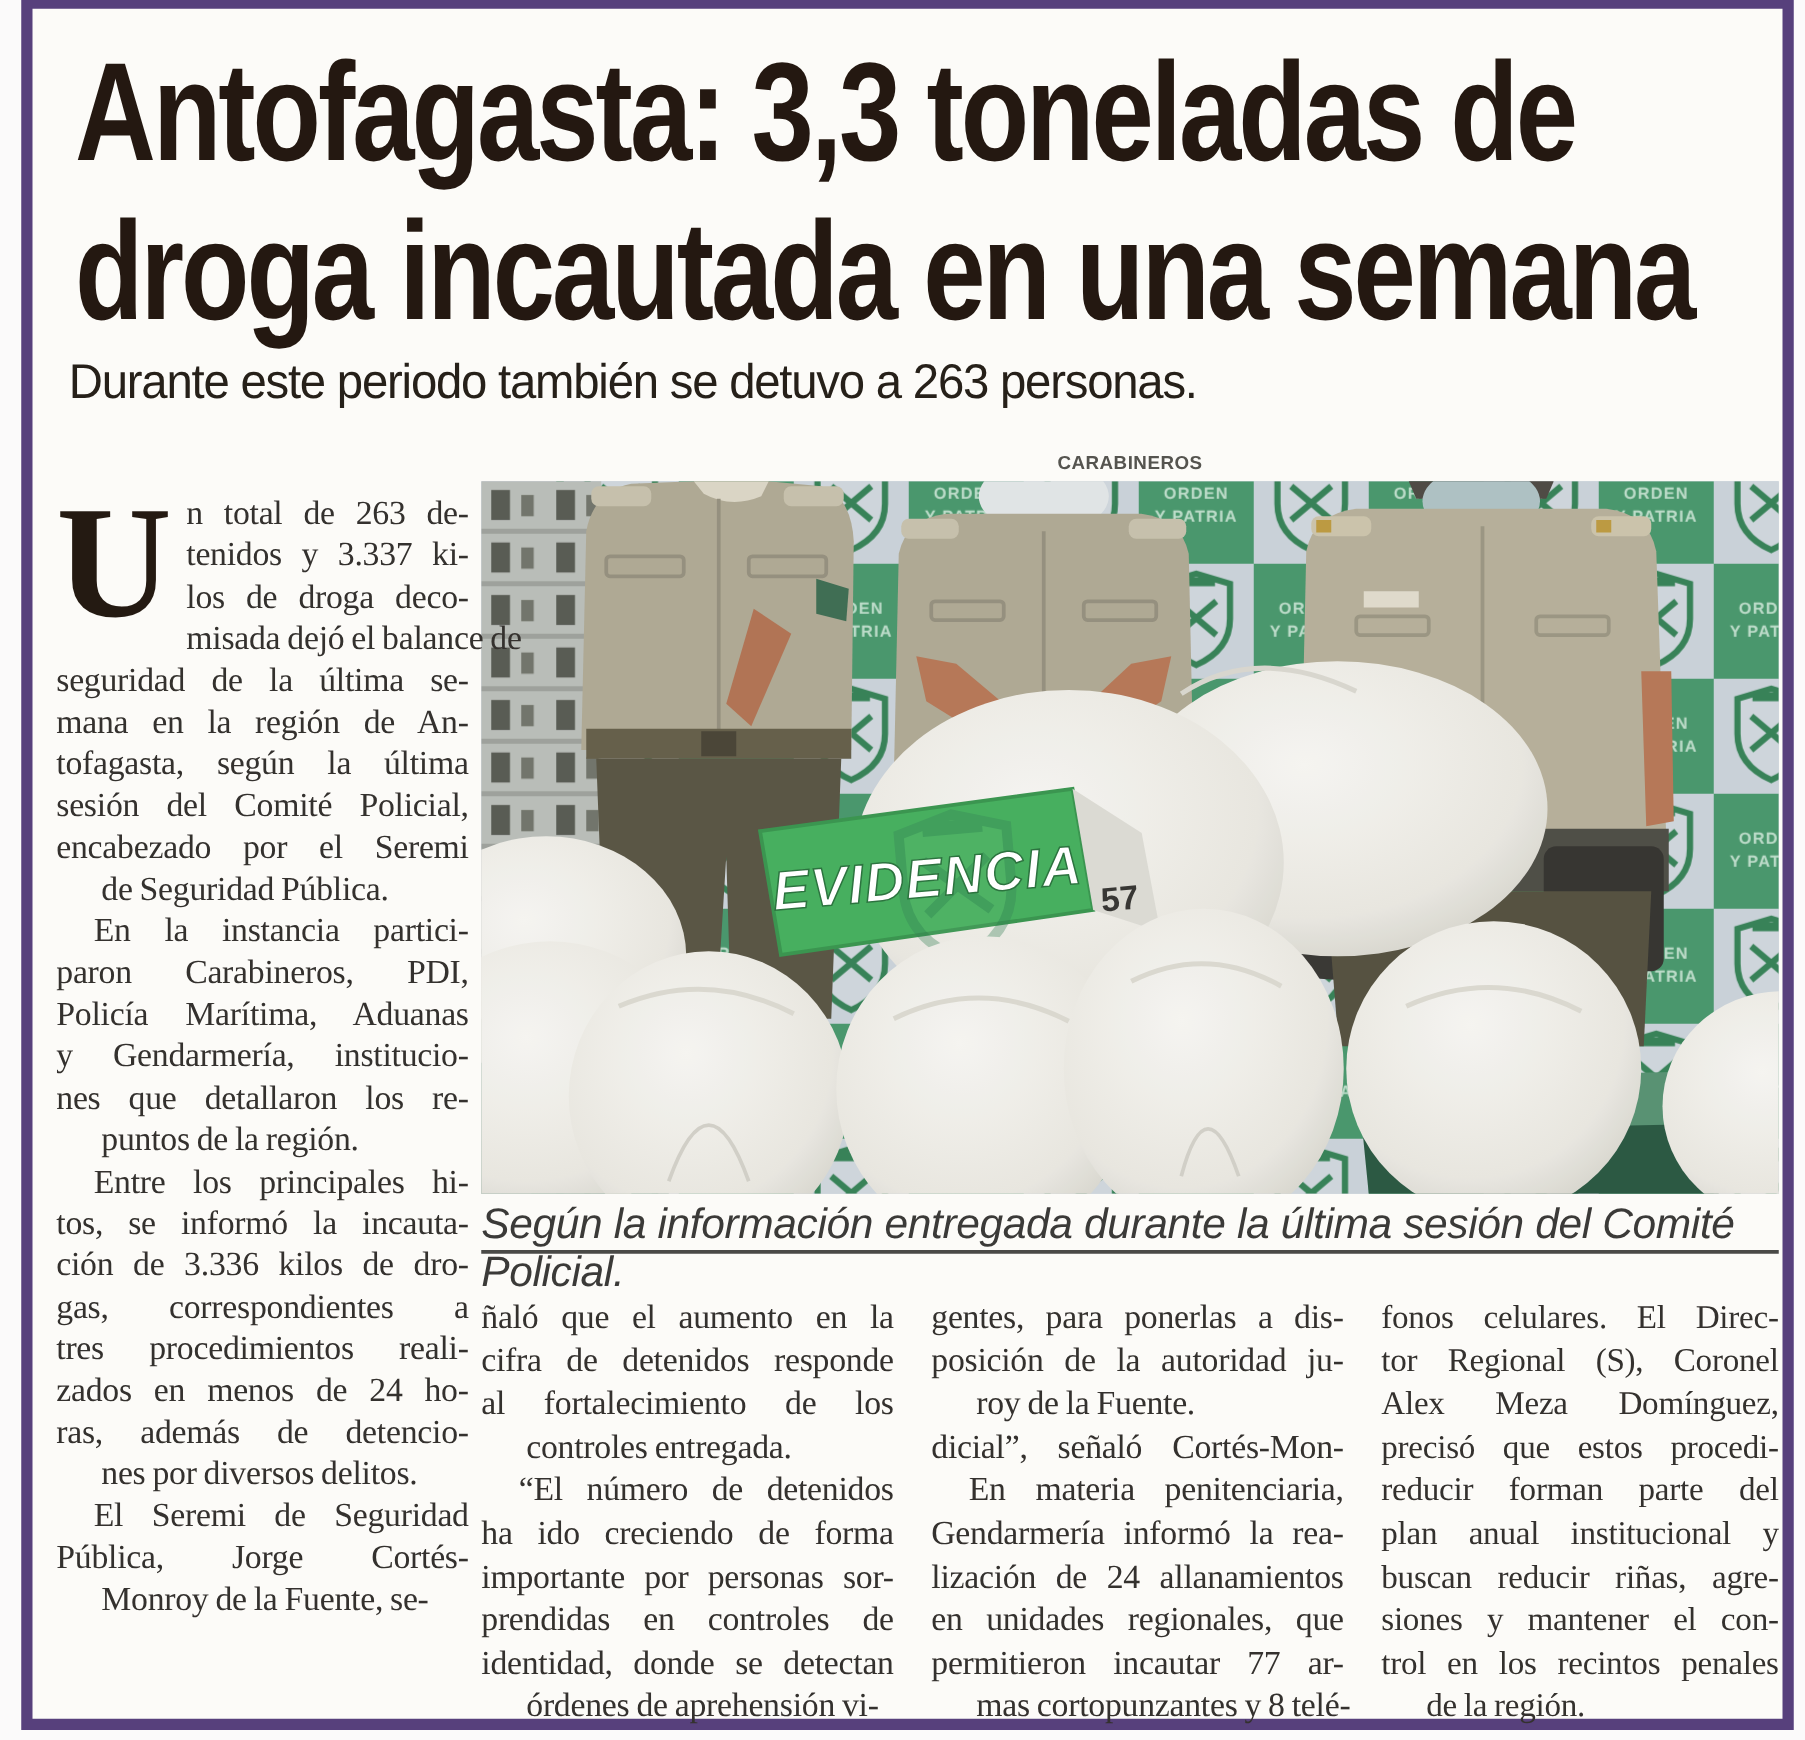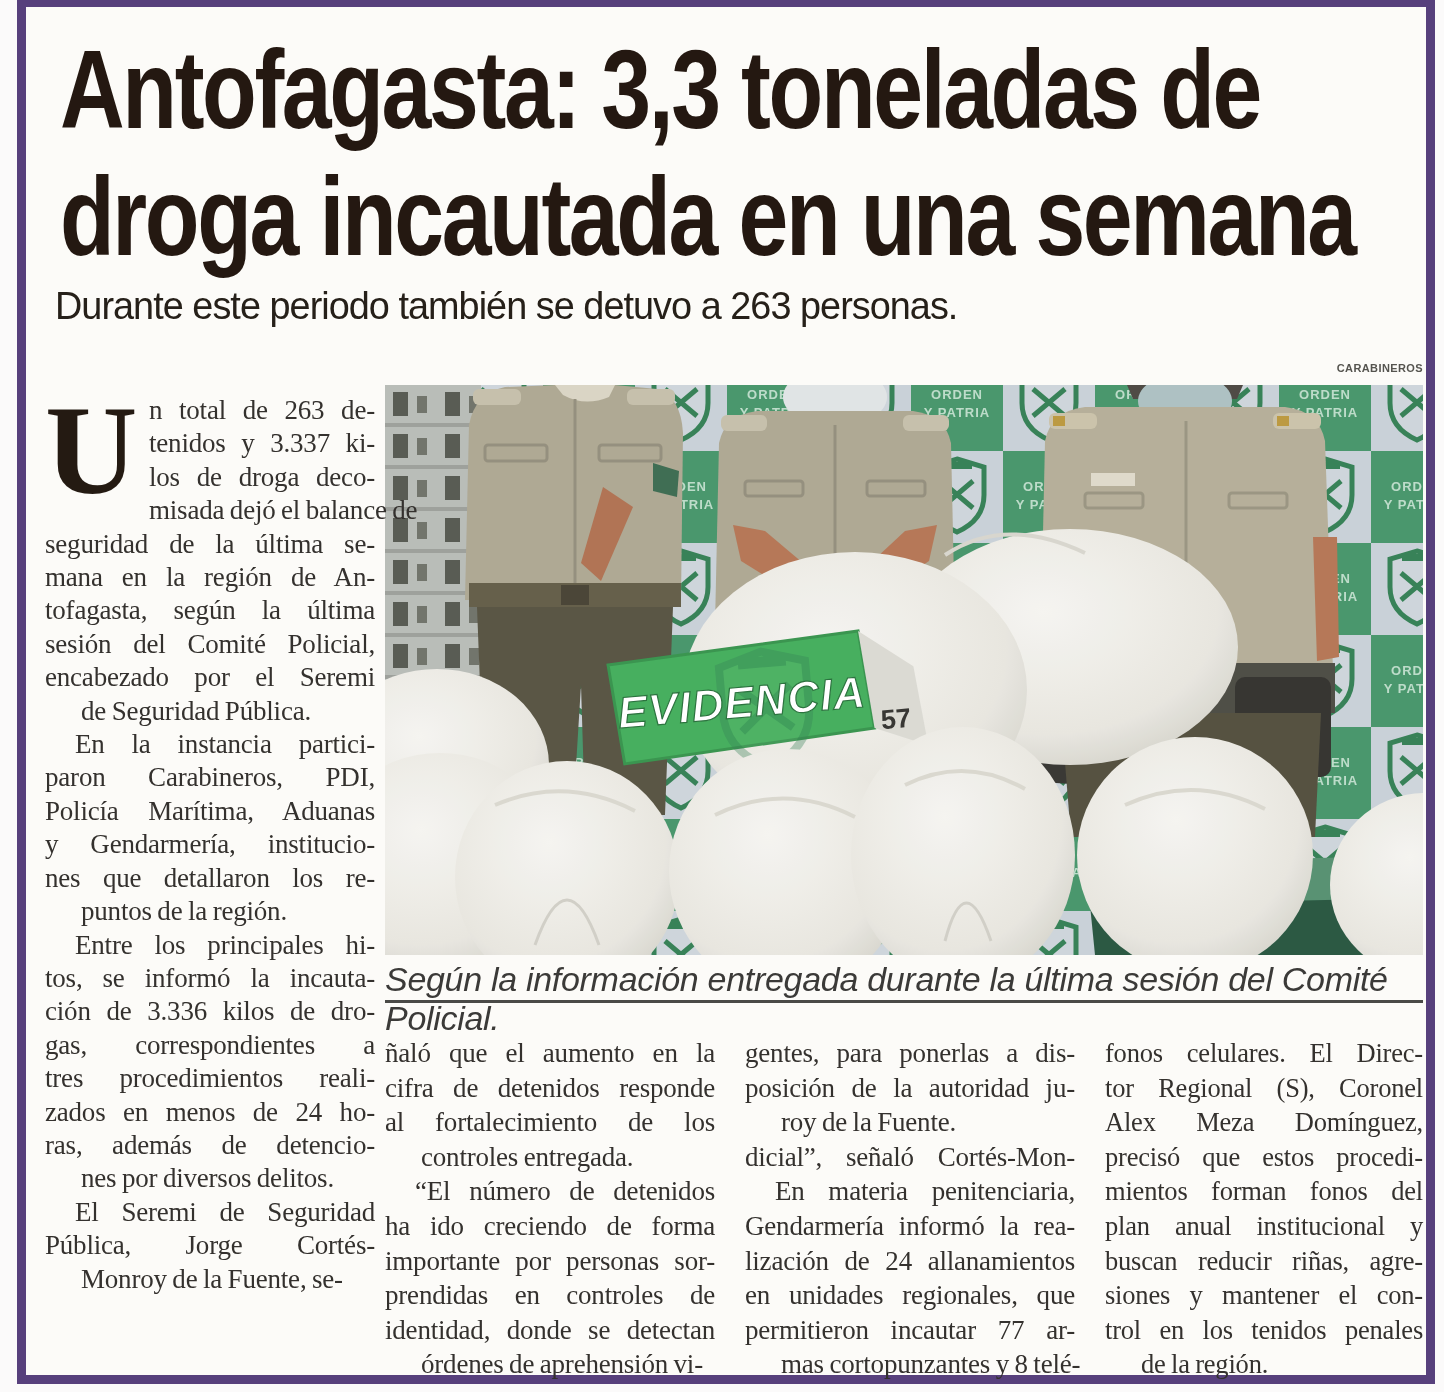--- a/index.html
+++ b/index.html
@@ -5,22 +5,22 @@
   html,body{margin:0;padding:0;background:#fbfafa;}
   .page{position:relative;width:1444px;height:1392px;background:#fbfafa;overflow:hidden;
         font-family:"Liberation Sans",sans-serif;}
   .frame{position:absolute;left:17px;top:-2px;width:1418px;height:1386px;
          border:9px solid #57407c;box-sizing:border-box;background:#fcfbf8;}
   .headline{position:absolute;left:60px;top:26px;width:1370px;color:#241811;
             font-weight:bold;font-size:112px;line-height:127px;letter-spacing:-3px;}
   .headline .hl{display:block;transform:scaleX(0.80);transform-origin:0 50%;white-space:nowrap;}
   .subhead{position:absolute;left:55px;top:284px;width:1200px;color:#262019;
            font-size:39px;letter-spacing:-1px;white-space:nowrap;transform:scaleX(.97);transform-origin:0 0;}
-  .credit{position:absolute;left:385px;top:362px;width:1038px;text-align:right;
-          font-size:11px;font-weight:bold;color:#55544f;letter-spacing:.4px;}
+  .credit{position:absolute;left:385px;top:362px;width:1038px;text-align:center;
+          font-size:15px;font-weight:bold;color:#55544f;letter-spacing:.4px;}
   .photo{position:absolute;left:385px;top:385px;width:1038px;height:570px;background:#c6cfd6;}
   .caption{position:absolute;left:385px;top:960px;width:1038px;font-size:34px;font-style:italic;
            color:#3b3a38;letter-spacing:-0.3px;}
   .caprule{position:absolute;left:385px;top:1000px;width:1038px;height:3px;background:#4a4a47;}
   .body-col{position:absolute;font-family:"Liberation Serif",serif;color:#34312e;
             font-size:27px;word-spacing:-1px;letter-spacing:-0.2px;}
   .jline{white-space:nowrap;text-align:justify;text-align-last:justify;}
   .jline.jlast{text-align-last:left;margin-left:36px;}
   .para.indent .jline:first-child{text-indent:30px;}
   #col1{left:45px;top:394px;width:330px;line-height:33.4px;}
@@ -239,21 +239,21 @@
         <div class="jline">permitieron incautar 77 ar-</div>
         <div class="jline jlast">mas cortopunzantes y 8 telé-</div>
       </div>
     </div>
   <div class="body-col" id="col4">
       <div class="para">
         <div class="jline">fonos celulares. El Direc-</div>
         <div class="jline">tor Regional (S), Coronel</div>
         <div class="jline">Alex Meza Domínguez,</div>
         <div class="jline">precisó que estos procedi-</div>
-        <div class="jline">mientos forman fonos del</div>
+        <div class="jline">reducir forman parte del</div>
         <div class="jline">plan anual institucional y</div>
         <div class="jline">buscan reducir riñas, agre-</div>
         <div class="jline">siones y mantener el con-</div>
-        <div class="jline">trol en los tenidos penales</div>
+        <div class="jline">trol en los recintos penales</div>
         <div class="jline jlast">de la región.</div>
       </div>
     </div>
 </div>
 
 </body></html>

